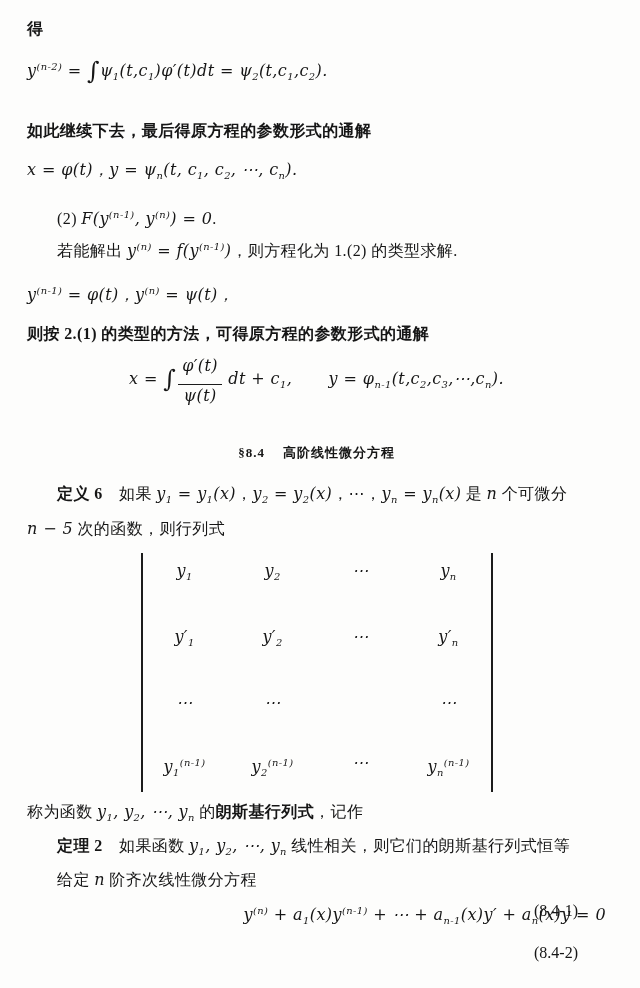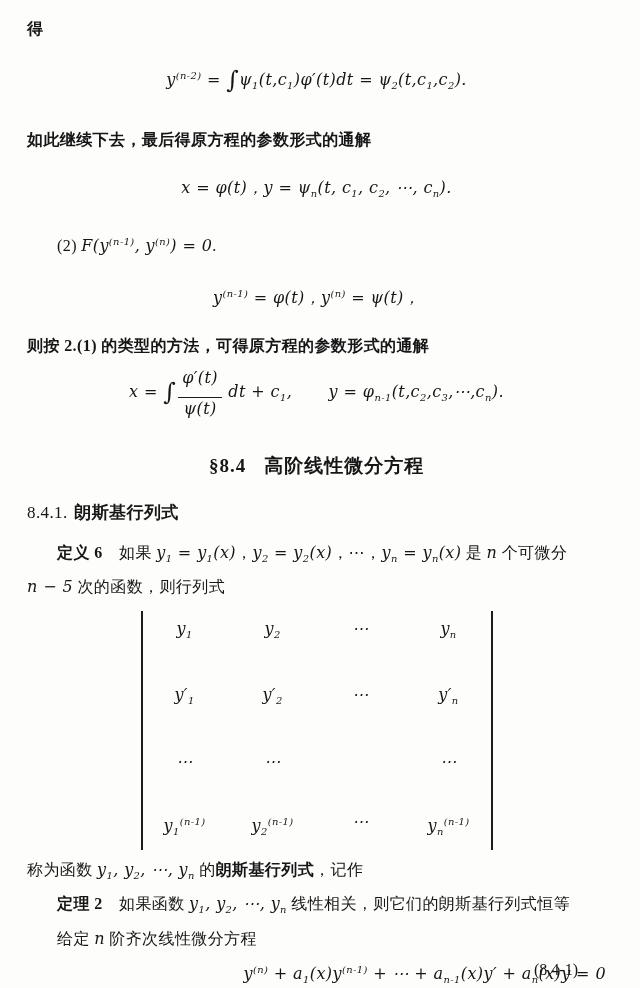--- a/index.html
+++ b/index.html
@@ -17,24 +17,24 @@
     letter-spacing:0.4px;
   }
   .line{line-height:28px;}
   .cn{font-family:"Liberation Serif","DejaVu Serif",serif;}
   .bold{font-weight:bold;}
   .indent{padding-left:30px;}
   .m, .m sub, .m sup{font-family:"DejaVu Serif",serif;font-style:italic;}
   .m sub{font-size:0.62em;font-style:italic;}
   .m sup{font-size:0.62em;font-style:italic;}
   .int{font-size:1.5em;font-style:normal;line-height:1;vertical-align:-0.12em;}
-  .formula-line{text-align:center;line-height:30px;margin:19px 0;}
+  .formula-line{line-height:30px;margin:10px 0;}
   .eq-row{position:relative;text-align:right;line-height:30px;margin:2px 0;}
   .eq-tag{position:absolute;right:28px;top:0;font-style:normal;font-family:"Liberation Serif",serif;letter-spacing:0;margin-left:7px;}
-  .section-heading{text-align:center;font-weight:bold;font-size:19px;margin-top:30px;line-height:30px;letter-spacing:1px;}
+  .section-heading{text-align:center;font-weight:bold;font-size:13px;margin-top:30px;line-height:30px;letter-spacing:1px;}
   .section-heading .num{margin-right:18px;}
   .sub-heading{font-size:17px;margin-top:18px;line-height:28px;}
   .sub-heading .title{font-weight:bold;margin-left:2px;}
   .det-wrap{text-align:center;margin:10px 0 6px 0;}
   .det{
     display:inline-grid;
     grid-template-columns:repeat(4,minmax(52px,auto));
     column-gap:44px;row-gap:7px;
     border-left:2px solid #1c1c1c;border-right:2px solid #1c1c1c;
     padding:6px 16px;
@@ -56,40 +56,37 @@
   <div class="line lead-char">得</div>
 
   <div class="formula-line m"><span class="m">y<sup>(n-2)</sup> = <span class="int">∫</span>ψ<sub>1</sub>(t,c<sub>1</sub>)φ′(t)dt = ψ<sub>2</sub>(t,c<sub>1</sub>,c<sub>2</sub>).</span></div>
 
   <div class="line cn bold" style="margin-top:24px;">如此继续下去，最后得原方程的参数形式的通解</div>
 
   <div class="formula-line m"><span class="m">x = φ(t)，y = ψ<sub>n</sub>(t, c<sub>1</sub>, c<sub>2</sub>, ⋯, c<sub>n</sub>).</span></div>
 
   <div class="line indent">(2) <span class="m">F(y<sup>(n-1)</sup>, y<sup>(n)</sup>) = 0</span>.</div>
 
+  <div class="line cn indent">若能解出 <span class="m">y<sup>(n)</sup> = f(y<sup>(n-1)</sup>)</span>，则方程化为 1.(2) 的类型求解.</div>
 
 
   <div class="formula-line m"><span class="m">y<sup>(n-1)</sup> = φ(t)，y<sup>(n)</sup> = ψ(t)，</span></div>
 
   <div class="line cn bold">则按 2.(1) 的类型的方法，可得原方程的参数形式的通解</div>
 
   <div class="frac-row">
     <span class="m"><span class="m">x = <span class="int">∫</span></span></span><span class="frac"><span class="num m"><span class="m">φ′(t)</span></span><span class="den m"><span class="m">ψ(t)</span></span></span>
     <span class="m"><span class="m">dt + c<sub>1</sub>,</span></span>
     <span class="m" style="margin-left:32px;"><span class="m">y = φ<sub>n-1</sub>(t,c<sub>2</sub>,c<sub>3</sub>,⋯,c<sub>n</sub>).</span></span>
   </div>
 
   <div class="section-heading">
     <span class="num">§8.4</span><span>高阶线性微分方程</span>
   </div>
 
-  <div class="sub-heading">
-    <span>8.4.1.</span>
-    <span class="title">朗斯基行列式</span>
-  </div>
 
   <div class="line cn indent" style="margin-top:12px;">
     <span class="bold">定义 6</span>　<span>如果 <span class="m">y<sub>1</sub> = y<sub>1</sub>(x)</span>，<span class="m">y<sub>2</sub> = y<sub>2</sub>(x)</span>，⋯，<span class="m">y<sub>n</sub> = y<sub>n</sub>(x)</span> 是 <span class="m">n</span> 个可微分</span>
   </div>
   <div class="line cn"><span class="m">n − 5</span> 次的函数，则行列式</div>
 
   <div class="det-wrap">
     <div class="det">
         <span class="det-cell"><span class="m">y<sub>1</sub></span></span>
         <span class="det-cell"><span class="m">y<sub>2</sub></span></span>

